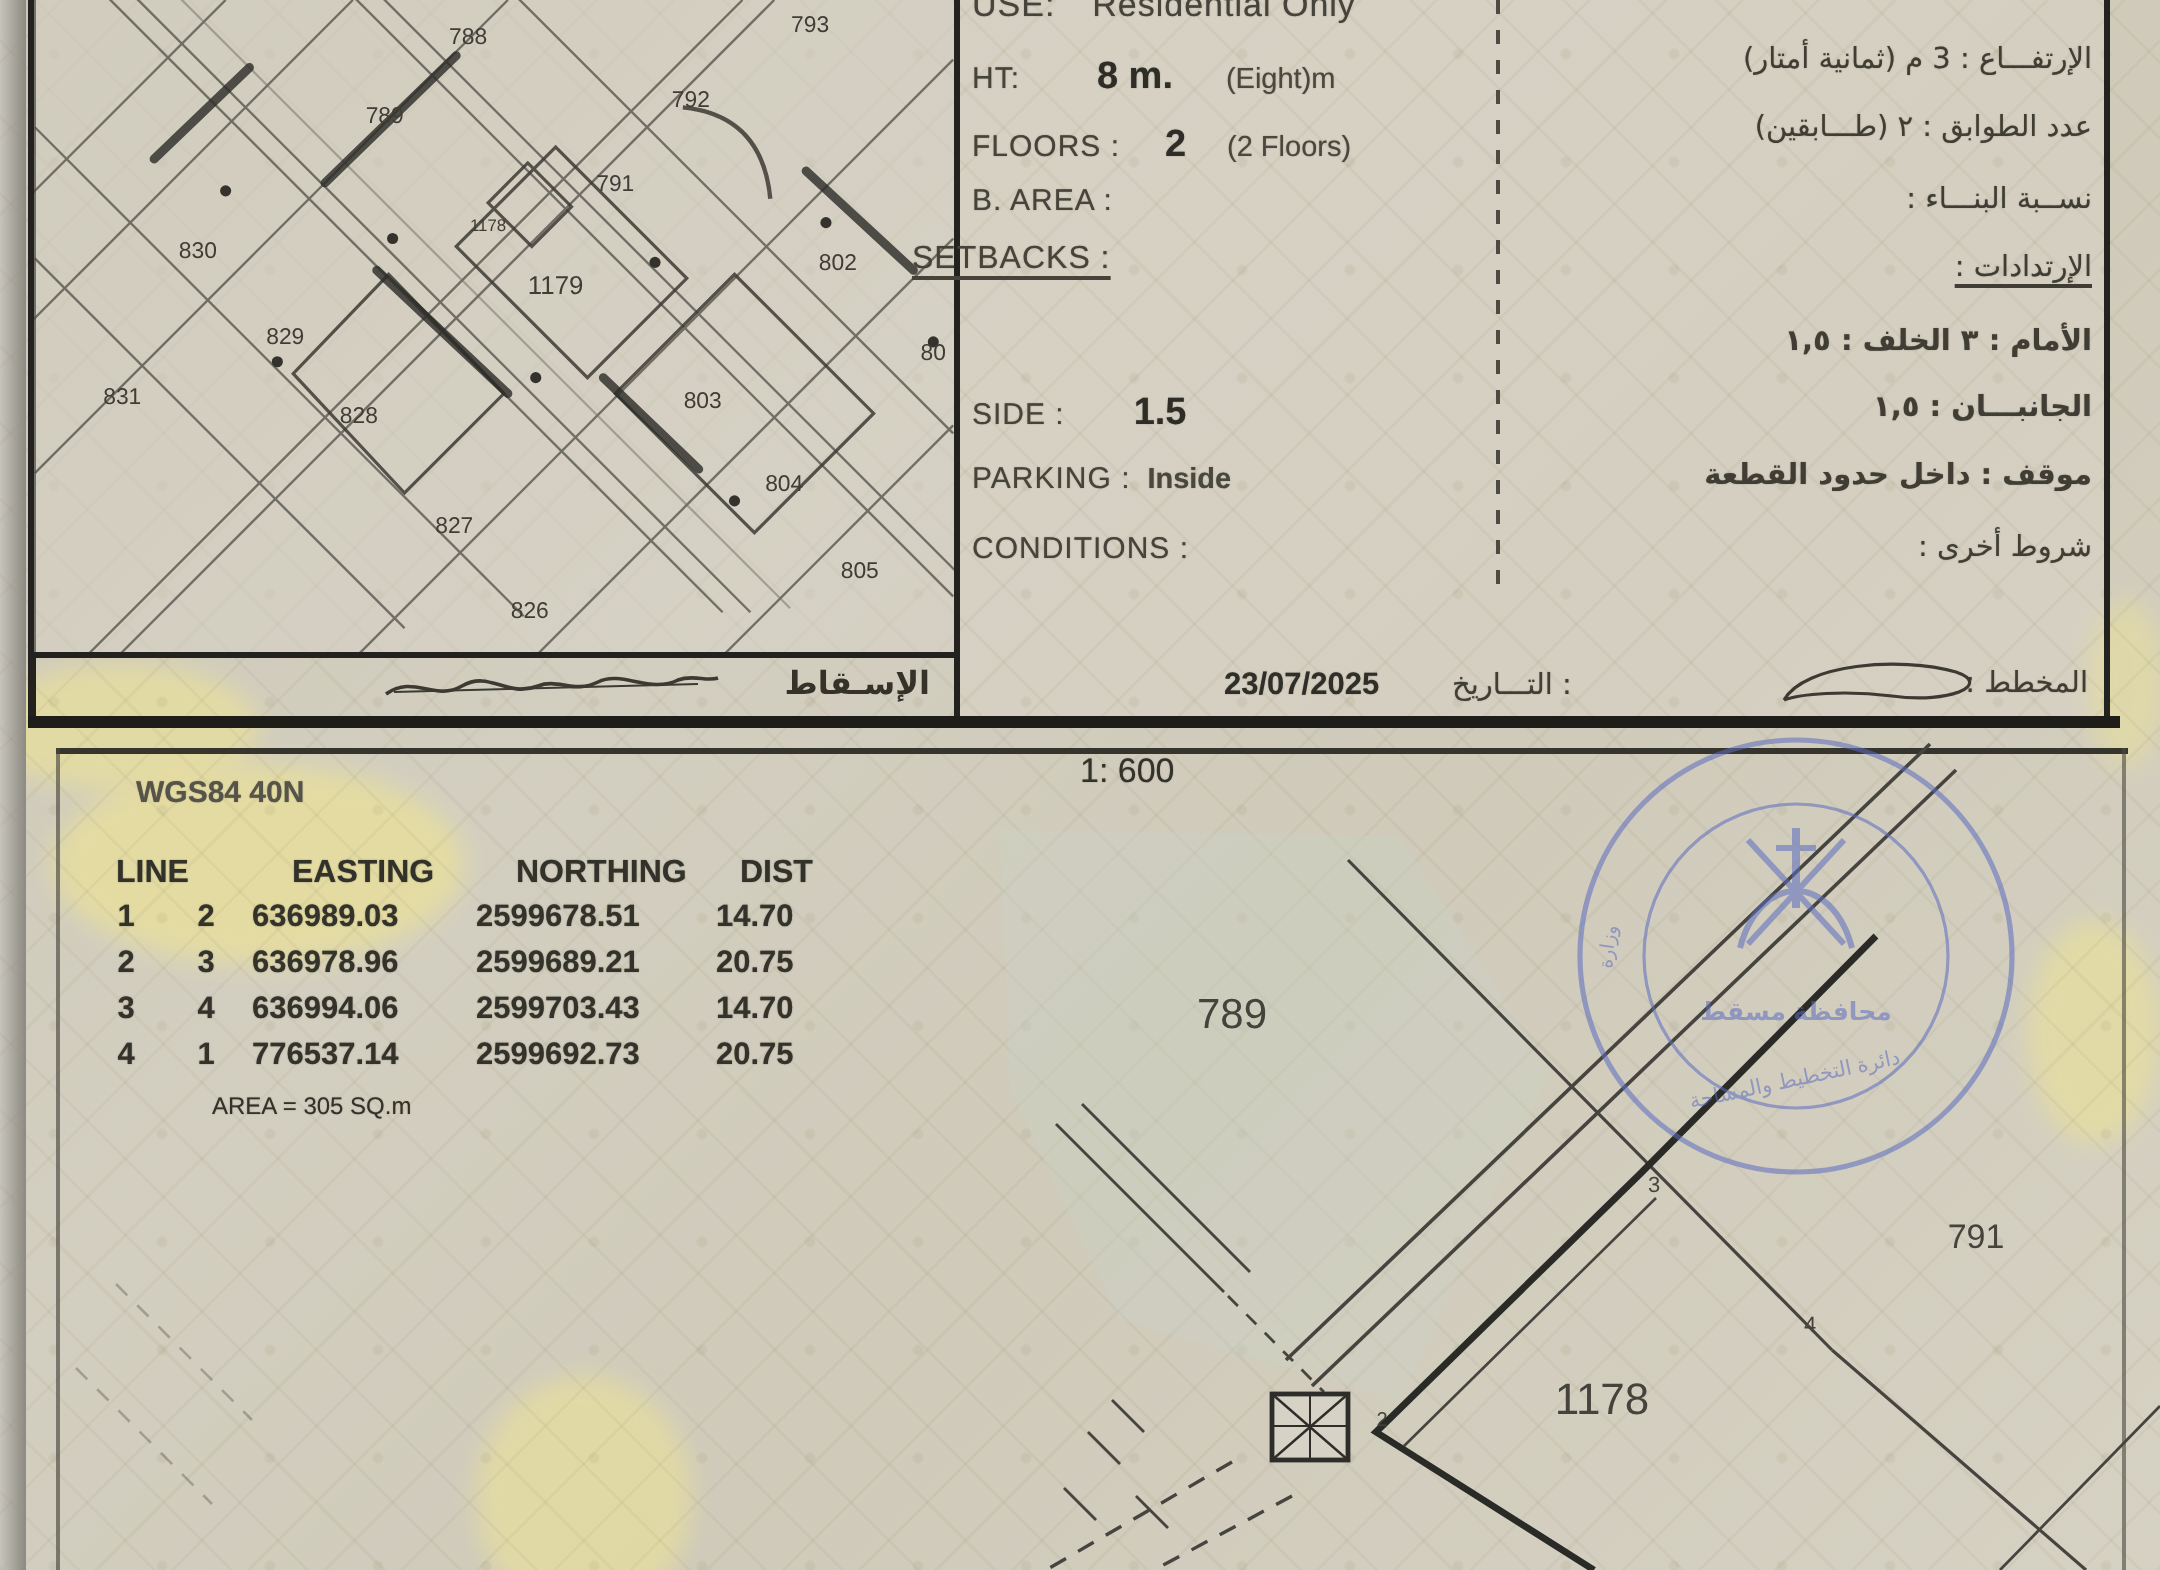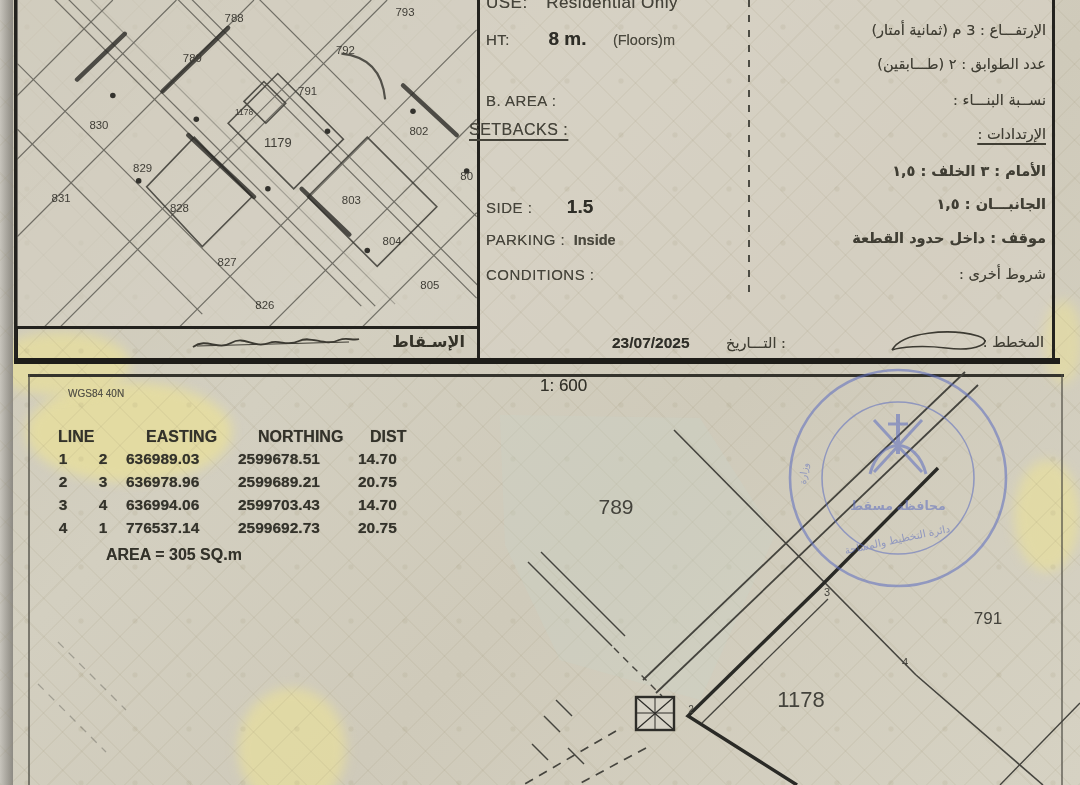--- a/index.html
+++ b/index.html
@@ -138,26 +138,31 @@
     </svg>
   </div>
 
   <div class="txt" style="left:486px;top:-7px">
     <span class="lab" style="font-size:17px">USE:</span>
     <span class="lab" style="font-size:17px;margin-left:14px">Residential Only</span>
   </div>
   <div class="txt" style="left:486px;top:28px">
     <span class="lab">HT:</span>
     <span class="val" style="margin-left:34px">8 m.</span>
-    <span class="note" style="margin-left:22px">(Floors)m</span>
+    <span class="note" style="margin-left:22px">(Eight)m</span>
+  </div>
+  <div class="txt" style="left:486px;top:62px">
+    <span class="lab">FLOORS :</span>
+    <span class="val" style="margin-left:18px">2</span>
+    <span class="note" style="margin-left:16px">(2 Floors)</span>
   </div>
   <div class="txt" style="left:486px;top:92px">
     <span class="lab">B. AREA :</span>
   </div>
-  <div class="txt" style="left:469px;top:121px">
+  <div class="txt" style="left:456px;top:121px">
     <span class="lab" style="font-size:16px"><u>SETBACKS :</u></span>
   </div>
   <div class="txt" style="left:486px;top:196px">
     <span class="lab">SIDE :</span>
     <span class="val" style="margin-left:30px">1.5</span>
   </div>
   <div class="txt" style="left:486px;top:231px">
     <span class="lab">PARKING :</span>
     <span class="note" style="margin-left:4px;font-weight:bold">Inside</span>
   </div>
@@ -177,21 +182,21 @@
   <div class="txt" style="left:612px;top:334px">
     <span style="font-size:15.5px;font-weight:bold;color:#2f2e28">23/07/2025</span>
     <span class="ar" style="font-size:14.5px;margin-left:32px;color:#403e34">التـــاريخ :</span>
   </div>
   <div class="txt ar" style="right:36px;top:334px;font-size:14.5px;color:#403e34">المخطط :</div>
   <svg class="txt" style="left:884px;top:326px" width="120" height="32" viewBox="0 0 120 32">
     <path d="M8,24 C18,6 66,2 94,10 C112,16 92,26 62,22 C38,19 16,21 8,24" fill="none" stroke="#3c3a32" stroke-width="1.6"></path>
   </svg>
 
   <div class="txt" style="left:540px;top:376px;font-size:17px;font-weight:normal;color:#33322a">1: 600</div>
-  <div class="txt" style="left:68px;top:388px;font-size:10px;color:#56544a;font-weight:normal">WGS84 40N</div>
+  <div class="txt" style="left:68px;top:388px;font-size:15px;color:#56544a;font-weight:bold">WGS84 40N</div>
 
   <span class="hdr" style="left:58px">LINE</span>
   <span class="hdr" style="left:146px">EASTING</span>
   <span class="hdr" style="left:258px">NORTHING</span>
   <span class="hdr" style="left:370px">DIST</span>
   <div class="grid-table" id="coord-rows">
       <div class="cell">1</div>
       <div class="cell">2</div>
       <div class="cell">636989.03</div>
       <div class="cell">2599678.51</div>
@@ -205,21 +210,21 @@
       <div class="cell">4</div>
       <div class="cell">636994.06</div>
       <div class="cell">2599703.43</div>
       <div class="cell">14.70</div>
       <div class="cell">4</div>
       <div class="cell">1</div>
       <div class="cell">776537.14</div>
       <div class="cell">2599692.73</div>
       <div class="cell">20.75</div>
     </div>
-  <div class="txt" style="left:106px;top:546px;font-size:16px;font-weight:bold;color:#33322a">AREA = 305  SQ.m</div>
+  <div class="txt" style="left:106px;top:546px;font-size:12px;font-weight:normal;color:#33322a">AREA = 305  SQ.m</div>
 
   <svg id="plan-svg" width="1080" height="785" viewBox="0 0 1080 785">
     <polygon points="500,415 700,418 775,535 700,700 560,660 505,545" fill="#cbd3c6" opacity=".32"></polygon>
     <g stroke="#45443e" fill="none">
       <line x1="965" y1="372" x2="643" y2="680" stroke-width="1.8"></line>
       <line x1="978" y1="385" x2="656" y2="693" stroke-width="1.8"></line>
       <line x1="674" y1="430" x2="916" y2="675" stroke-width="1.6"></line>
       <line x1="916" y1="675" x2="1043" y2="785" stroke-width="1.6"></line>
       <line x1="1000" y1="785" x2="1080" y2="703" stroke-width="1.4"></line>
       <line x1="828" y1="599" x2="702" y2="723" stroke-width="1.3"></line>

